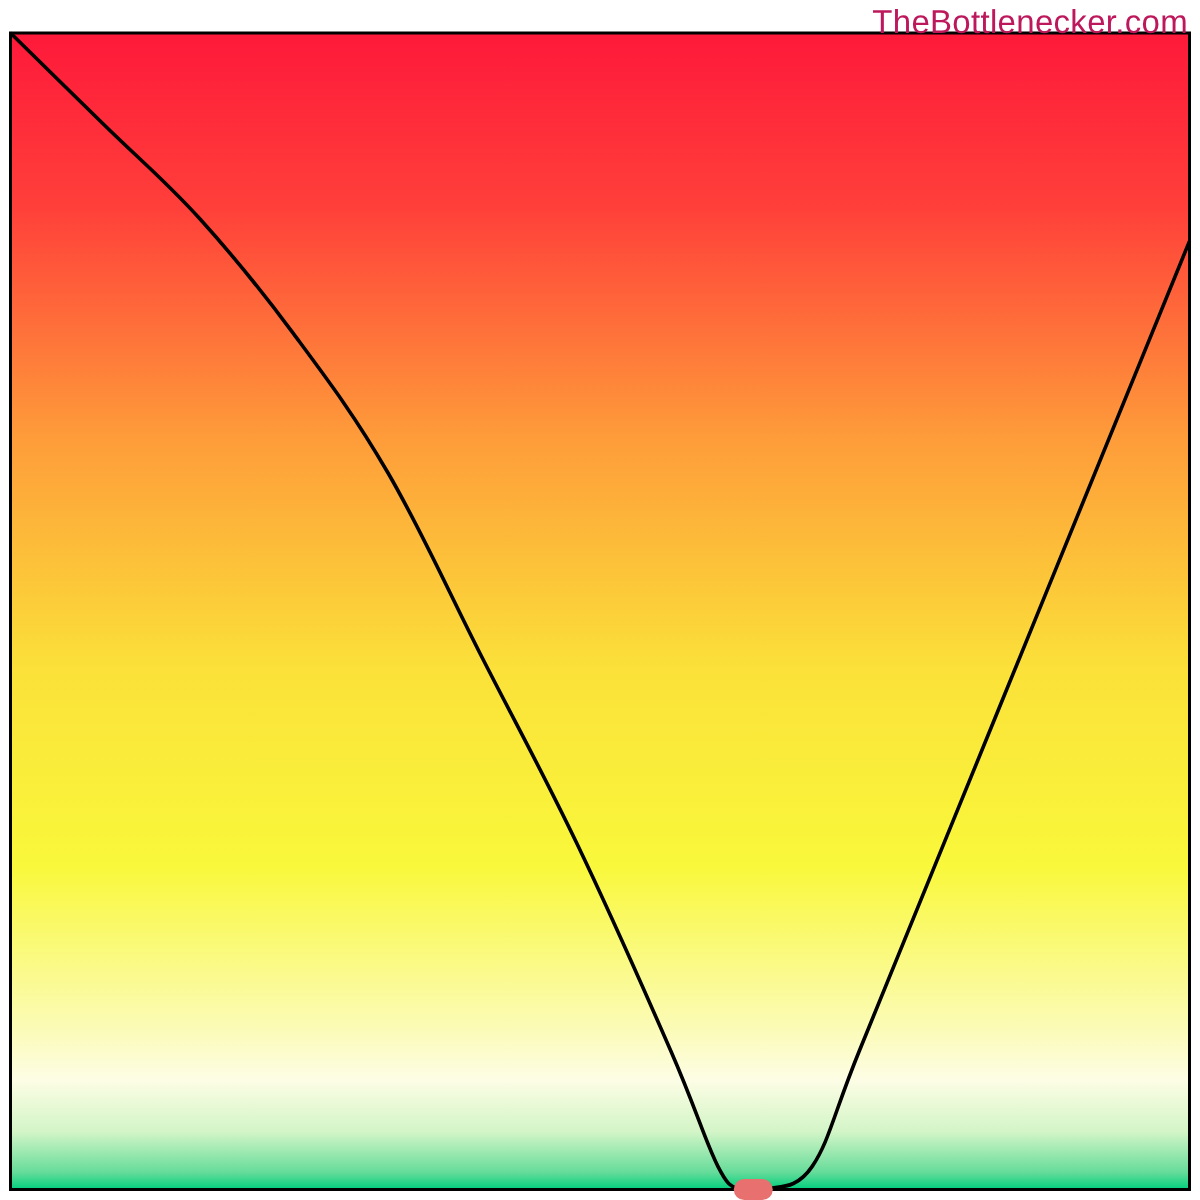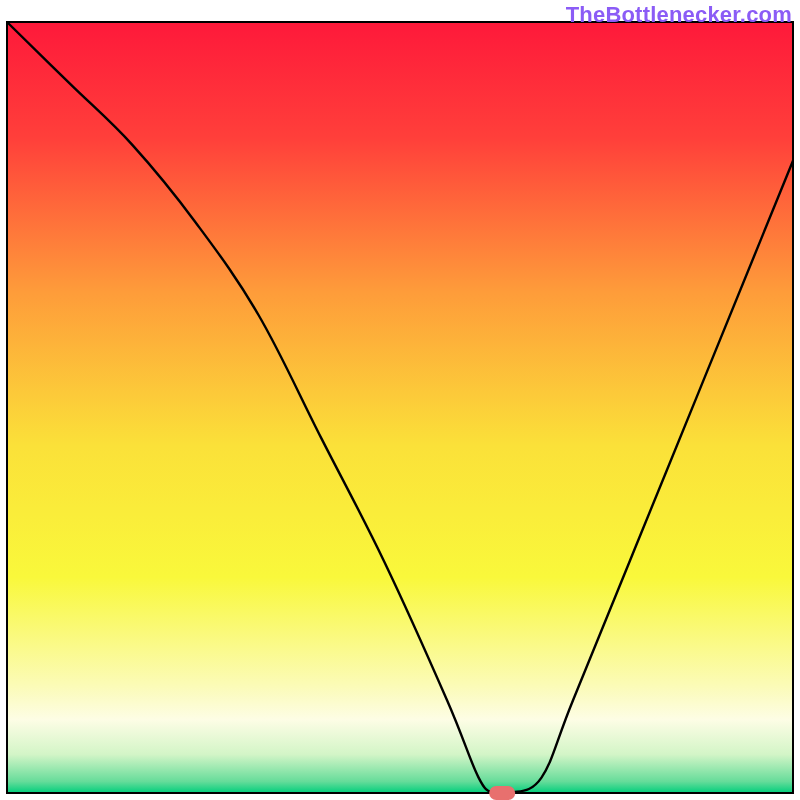--- a/index.html
+++ b/index.html
@@ -13,23 +13,23 @@
   }
   .chart-wrap {
     position: relative;
     width: 800px;
     height: 800px;
   }
   .attribution {
     position: absolute;
     top: 2px;
     right: 8px;
-    color: #8b5cf6;
+    color: #be185d;
     font-size: 22px;
-    font-weight: 700;
+    font-weight: 400;
     letter-spacing: 0.2px;
   }
   svg {
     position: absolute;
     top: 0;
     left: 0;
   }
 </style>
 </head>
 <body>

